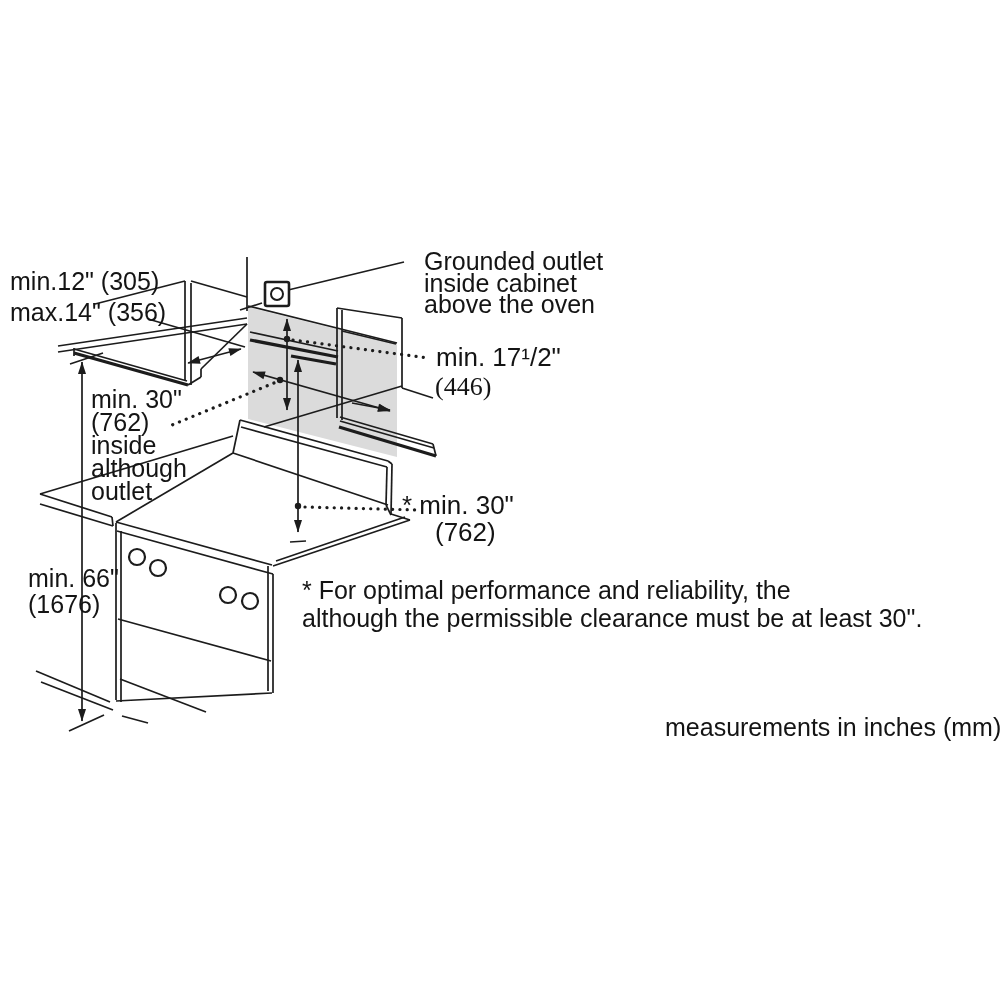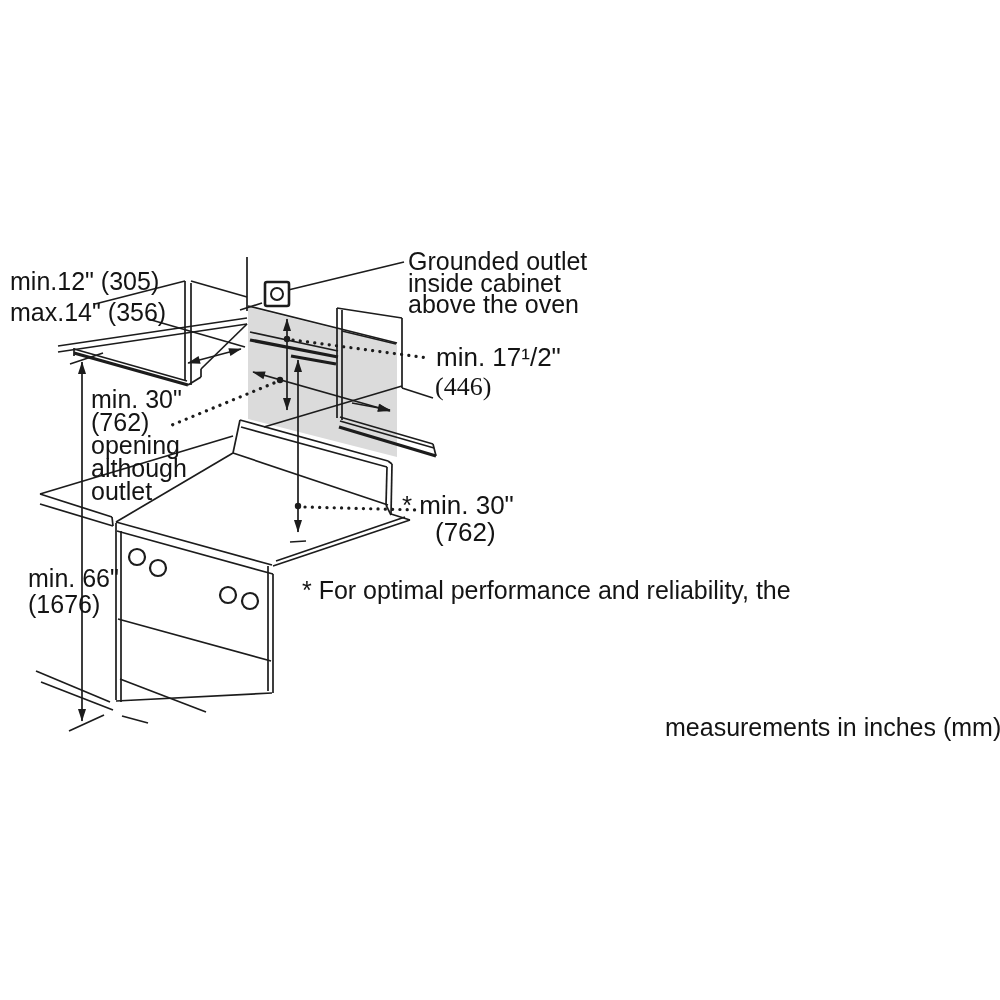--- a/index.html
+++ b/index.html
@@ -159,44 +159,45 @@
       <line class="w1" x1="82" y1="362" x2="82" y2="721" marker-start="url(#ah)" marker-end="url(#ah)"></line>
       <line class="w1" x1="70" y1="364" x2="103" y2="353"></line>
       <line class="w1" x1="69" y1="731" x2="104" y2="715"></line>
     </g>
   </svg>
 
   <div class="lbl fs25" style="left:10px;top:267px;">min.12" (305)</div>
 
   <div class="lbl fs25" style="left:10px;top:298px;">max.14" (356)</div>
 
-  <div class="lbl fs25" style="left:408px;top:251px;line-height:21.5px;">
+  <div class="lbl fs25" style="left:424px;top:251px;line-height:21.5px;">
     <span>Grounded outlet</span>
     <span>inside cabinet</span>
     <span>above the oven</span>
   </div>
 
   <div class="lbl fs26" style="left:436px;top:342px;">min. 17¹/2"</div>
   <div class="lbl fs26" style="left:435px;top:372px;font-family:Liberation Serif, serif;">(446)</div>
 
   <div class="lbl fs25" style="left:91px;top:388px;line-height:23px;">
     <span>min. 30"</span>
     <span>(762)</span>
-    <span>opening</span>
+    <span>inside</span>
     <span>although</span>
     <span>outlet</span>
   </div>
 
   <div class="lbl fs25" style="left:28px;top:565px;line-height:26px;">
     <span>min. 66"</span>
     <span>(1676)</span>
   </div>
 
   <div class="lbl fs26" style="left:402px;top:490px;">* min. 30"</div>
   <div class="lbl fs26" style="left:435px;top:517px;">(762)</div>
 
   <div class="lbl fs25" style="left:302px;top:577px;line-height:27.5px;">
     <span>* For optimal performance and reliability, the</span>
+    <span>although the permissible clearance must be at least 30".</span>
   </div>
 
   <div class="lbl fs25" style="left:665px;top:713px;text-align:right;">measurements in inches (mm)</div>
 
 </div>
 
 </body></html>

